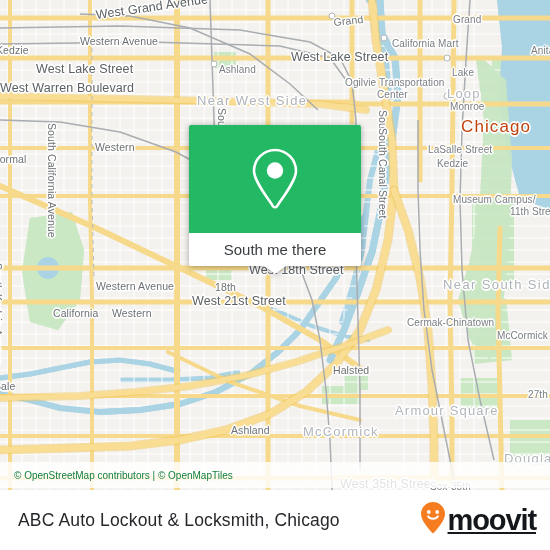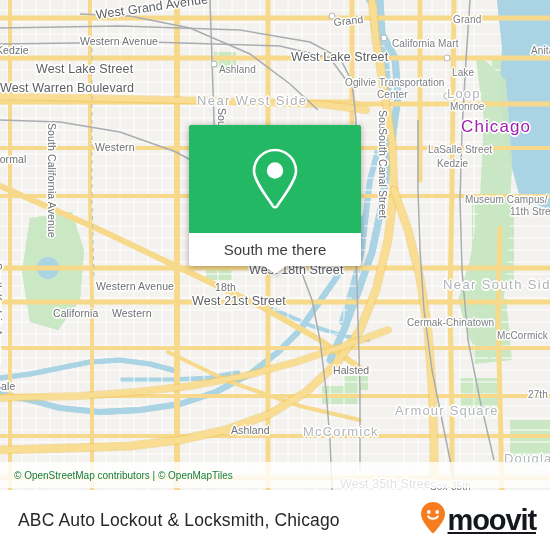--- a/index.html
+++ b/index.html
@@ -38,21 +38,21 @@
        0 1.6px 0 rgba(255,255,255,.95), 0 -1.6px 0 rgba(255,255,255,.95),
        1.1px 1.1px 0 rgba(255,255,255,.95), -1.1px -1.1px 0 rgba(255,255,255,.95),
        1.1px -1.1px 0 rgba(255,255,255,.95), -1.1px 1.1px 0 rgba(255,255,255,.95);
     pointer-events: none;
   }
   .lbl-street   { font-size: 12.5px; color: #5c6063; }
   .lbl-street-s { font-size: 10.5px; color: #6d7174; }
   .lbl-transit  { font-size: 10px;  color: #7a7e82; }
   .lbl-hood     { font-size: 13px;  color: #aeb3b8; letter-spacing: 1.4px; }
   .lbl-hood-sm  { font-size: 13px; color: #b2b7bc; letter-spacing: 1.2px; }
-  .lbl-city     { font-size: 17px;  color: #a21caf; letter-spacing: 1.1px; }
+  .lbl-city     { font-size: 17px;  color: #c2410c; letter-spacing: 1.1px; }
 
   
   #attribution {
     position: absolute;
     left: 0; top: 462px;
     width: 550px; height: 26px;
     background: rgba(255,255,255,0.82);
     display: flex; align-items: center;
     padding-left: 14px;
     font-size: 10px;
@@ -343,21 +343,21 @@
         <div class="label lbl-transit" style="left: 450px; top: 101px;">Monroe</div>
         <div class="label lbl-street-s" style="left: 228px; top: 108px; transform: rotate(90deg); transform-origin: left top;">South</div>
         <div class="label lbl-street-s" style="left: 389px; top: 110px; transform: rotate(90deg); transform-origin: left top;">South</div>
         <div class="label lbl-city" style="left: 461px; top: 117px;">Chicago</div>
         <div class="label lbl-street-s" style="left: 389px; top: 128px; transform: rotate(90deg); transform-origin: left top;">South Canal Street</div>
         <div class="label lbl-transit" style="left: 428px; top: 144px;">LaSalle Street</div>
         <div class="label lbl-street-s" style="left: 95px; top: 141px;">Western</div>
         <div class="label lbl-transit" style="left: 437px; top: 158px;">Kedzie</div>
         <div class="label lbl-street-s" style="left: -8px; top: 153px;">Normal</div>
         <div class="label lbl-street-s" style="left: 58px; top: 123px; transform: rotate(90deg); transform-origin: left top;">South California Avenue</div>
-        <div class="label lbl-transit" style="left: 453px; top: 194px; margin-left: 12px;">Museum Campus/</div>
+        <div class="label lbl-transit" style="left: 453px; top: 194px;">Museum Campus/</div>
         <div class="label lbl-transit" style="left: 481px; top: 206px; margin-left: 29px;">11th Street</div>
         <div class="label lbl-street-s" style="left: 4px; top: 263px; transform: rotate(90deg); transform-origin: left top;">South Kedzie Avenue</div>
         <div class="label lbl-street-s" style="left: 96px; top: 280px;">Western Avenue</div>
         <div class="label lbl-street" style="left: 249px; top: 263px;">West 18th Street</div>
         <div class="label lbl-hood" style="left: 443px; top: 277px;">Near South Side</div>
         <div class="label lbl-street-s" style="left: 215px; top: 281px;">18th</div>
         <div class="label lbl-street" style="left: 192px; top: 294px;">West 21st Street</div>
         <div class="label lbl-street-s" style="left: 53px; top: 307px;">California</div>
         <div class="label lbl-street-s" style="left: 112px; top: 307px;">Western</div>
         <div class="label lbl-transit" style="left: 407px; top: 317px;">Cermak-Chinatown</div>

